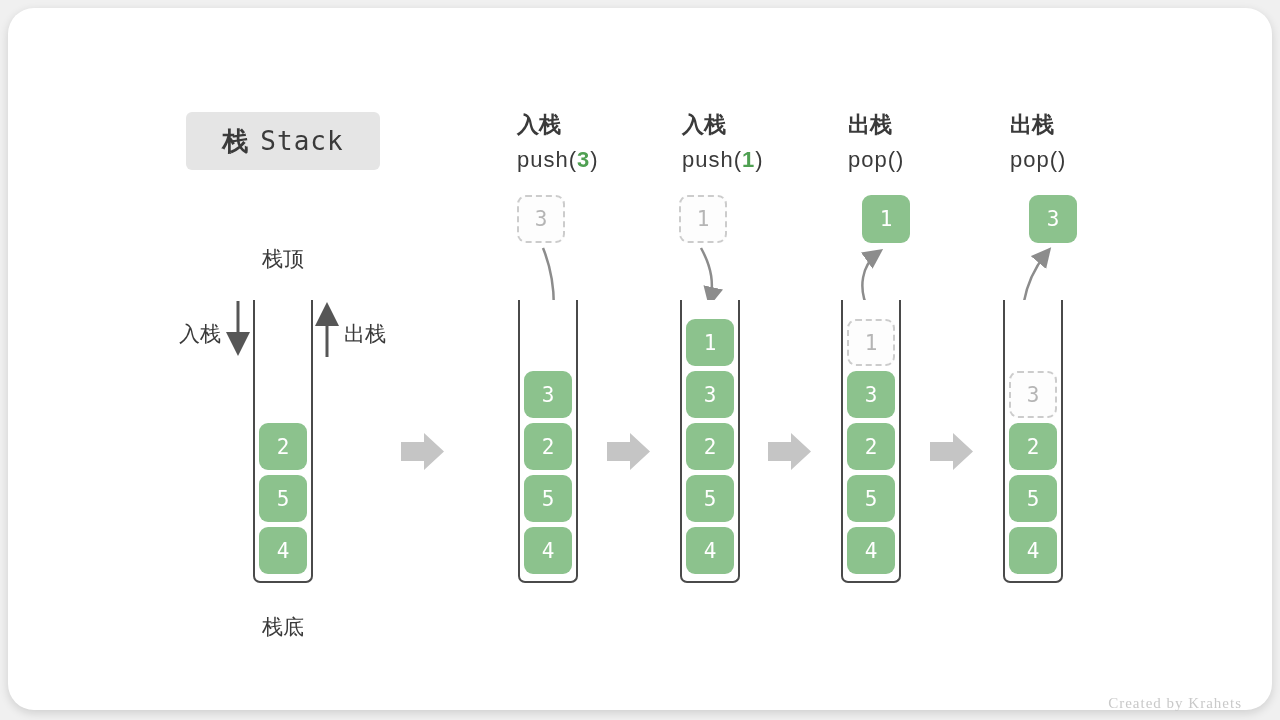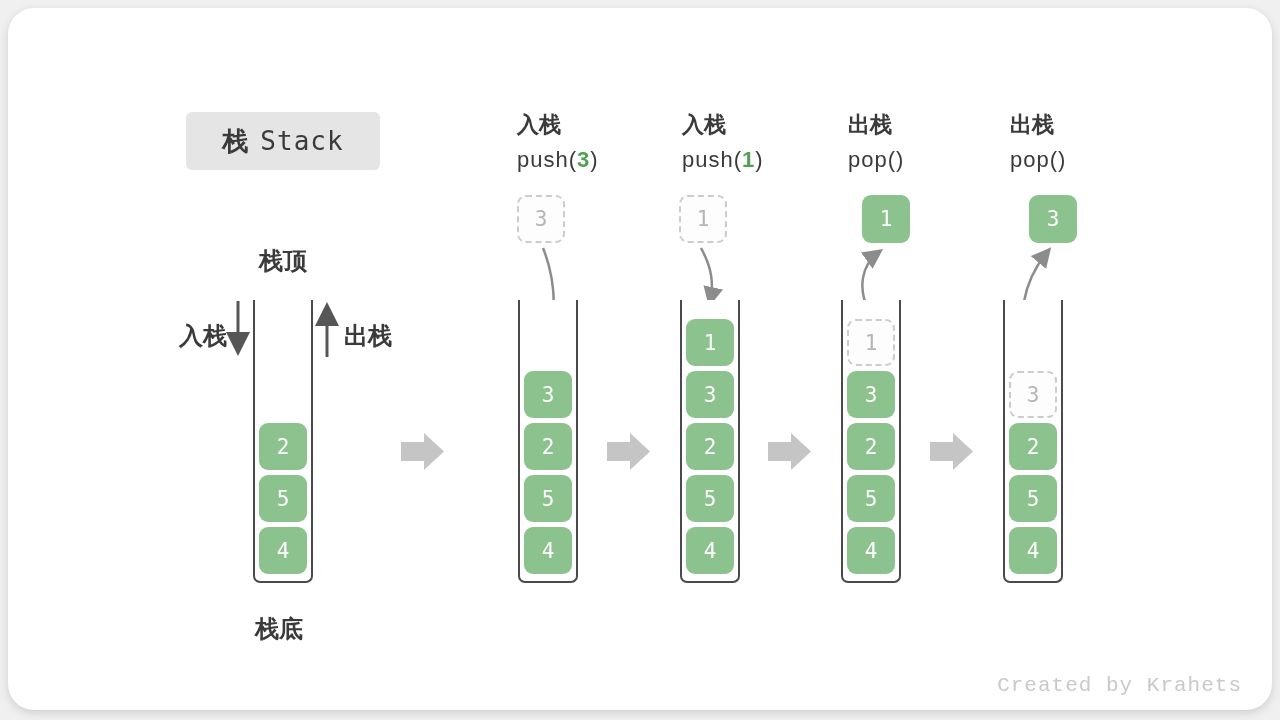--- a/index.html
+++ b/index.html
@@ -45,26 +45,26 @@
   .op-label .code {
     font-family: Liberation Sans, sans-serif;
     font-weight: 500;
     letter-spacing: 1px;
   }
   .op-label .arg { color: #4fa052; font-weight: 700; }
 
   .zh-caption {
     position: absolute;
     color: #3a3a3a;
-    font-weight: 700;
-    font-size: 24px;
+    font-weight: 400;
+    font-size: 21px;
     white-space: nowrap;
   }
   #stack-top-label    { left: 253px; top: 245px; width: 60px; text-align: center; }
-  #stack-bottom-label { left: 243px; top: 613px; width: 60px; text-align: right; }
+  #stack-bottom-label { left: 253px; top: 613px; width: 60px; text-align: center; }
   #push-side-label    { left: 179px; top: 320px; }
   #pop-side-label     { left: 344px; top: 320px; }
 
   .stack-container {
     position: absolute;
     top: 300px;
     width: 60px; height: 283px;
     border: 2px solid #4a4a4a;
     border-top: none;
     border-radius: 0 0 7px 7px;
@@ -90,24 +90,24 @@
 
   svg.overlay {
     position: absolute;
     left: 0; top: 0;
     width: 1280px; height: 720px;
     pointer-events: none;
   }
 
   .footer {
     position: absolute;
-    right: 38px; top: 674px;
+    right: 38px; top: 695px;
     color: #c9c9c9;
-    font-family: Liberation Mono, monospace;
-    font-size: 21px;
+    font-family: Liberation Serif, serif;
+    font-size: 15px;
     letter-spacing: 1px;
   }
 </style>
 </head>
 <body>
 
 <div class="card"></div>
 
 <svg class="overlay" viewBox="0 0 1280 720">
   <defs>

